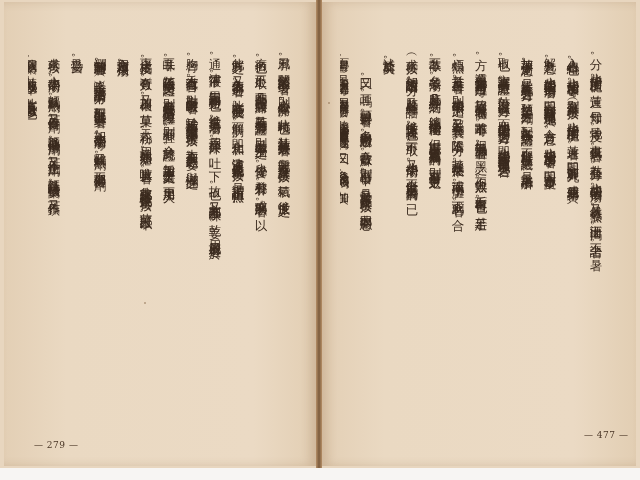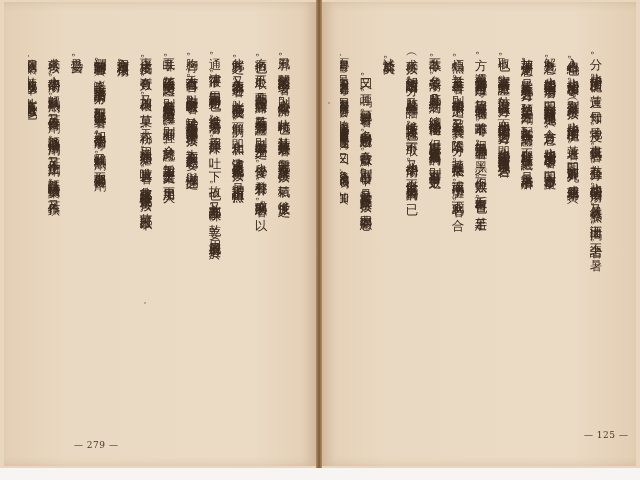--- a/index.html
+++ b/index.html
@@ -66,21 +66,21 @@
     white-space: nowrap;
   }
   .col.indent { padding-top: 20px; }
   .pagenum {
     position: absolute;
     font-family: "DejaVu Serif", serif;
     font-size: 9px;
     color: #4a3626;
     letter-spacing: 0.5px;
   }
-  .page.left .pagenum { left: 30px; top: 438px; margin-left: 40px; }
+  .page.left .pagenum { left: 30px; top: 438px; }
   .page.right .pagenum { left: 262px; top: 428px; }
   .speck {
     position: absolute;
     width: 2px; height: 2px;
     background: #8a6a4c;
     border-radius: 50%;
     opacity: 0.6;
   }
 </style>
 </head>
@@ -119,18 +119,18 @@
       <span class="col">取也。宜詳審病者之脈證。外證而處以適方。而小柴胡湯四物湯之合方。即小柴胡湯與當歸芍藥散加地黃之合</span>
       <span class="col">方。還藥包含當歸川芎白朮等。故用於有傲熱者。雖非不可。但熱氣熾盛者。黑之。不但無效。反而有害也）。若手足</span>
       <span class="col">心煩熱。幷言及左脅者。則小柴胡無不治之。又邪氣在表裏。陰陽不分。其證寒熱往來。或渴而小便澁。或下利者。合</span>
       <span class="col">五苓散。名柴苓湯。凡肝膽二經之病。總以小柴胡湯爲佳。但以左脅下之鬱急緊痛爲目的。則有百發百中之效</span>
       <span class="col">（求眞按　如所謂陰陽不分。及肝膽二經等語。後世派之陳言也。不可取。又小柴胡湯。不僅以左脅下爲目的。已</span>
       <span class="col">述於前矣）。</span>
       <span class="col indent">又曰。耳鳴。頭目鬱冒者。多由鬱怒所致。合香蘇散。則百發百中。見於衆方規矩（求眞按　非因鬱怒</span>
       <span class="col">而鬱冒。是由所伏之病毒。每因鬱怒而誘發。此證宜小柴胡湯合用半夏厚朴湯爲佳）。又曰。灸後發熱煩悶。加黃</span>
 
     </div>
-    <div class="pagenum">— 125 —</div>
+    <div class="pagenum">— 477 —</div>
     <div class="speck" style="left:6px; top:100px;"></div>
   </div>
 
 </div>
 <div class="bottom-strip"></div>
 
 </body></html>

